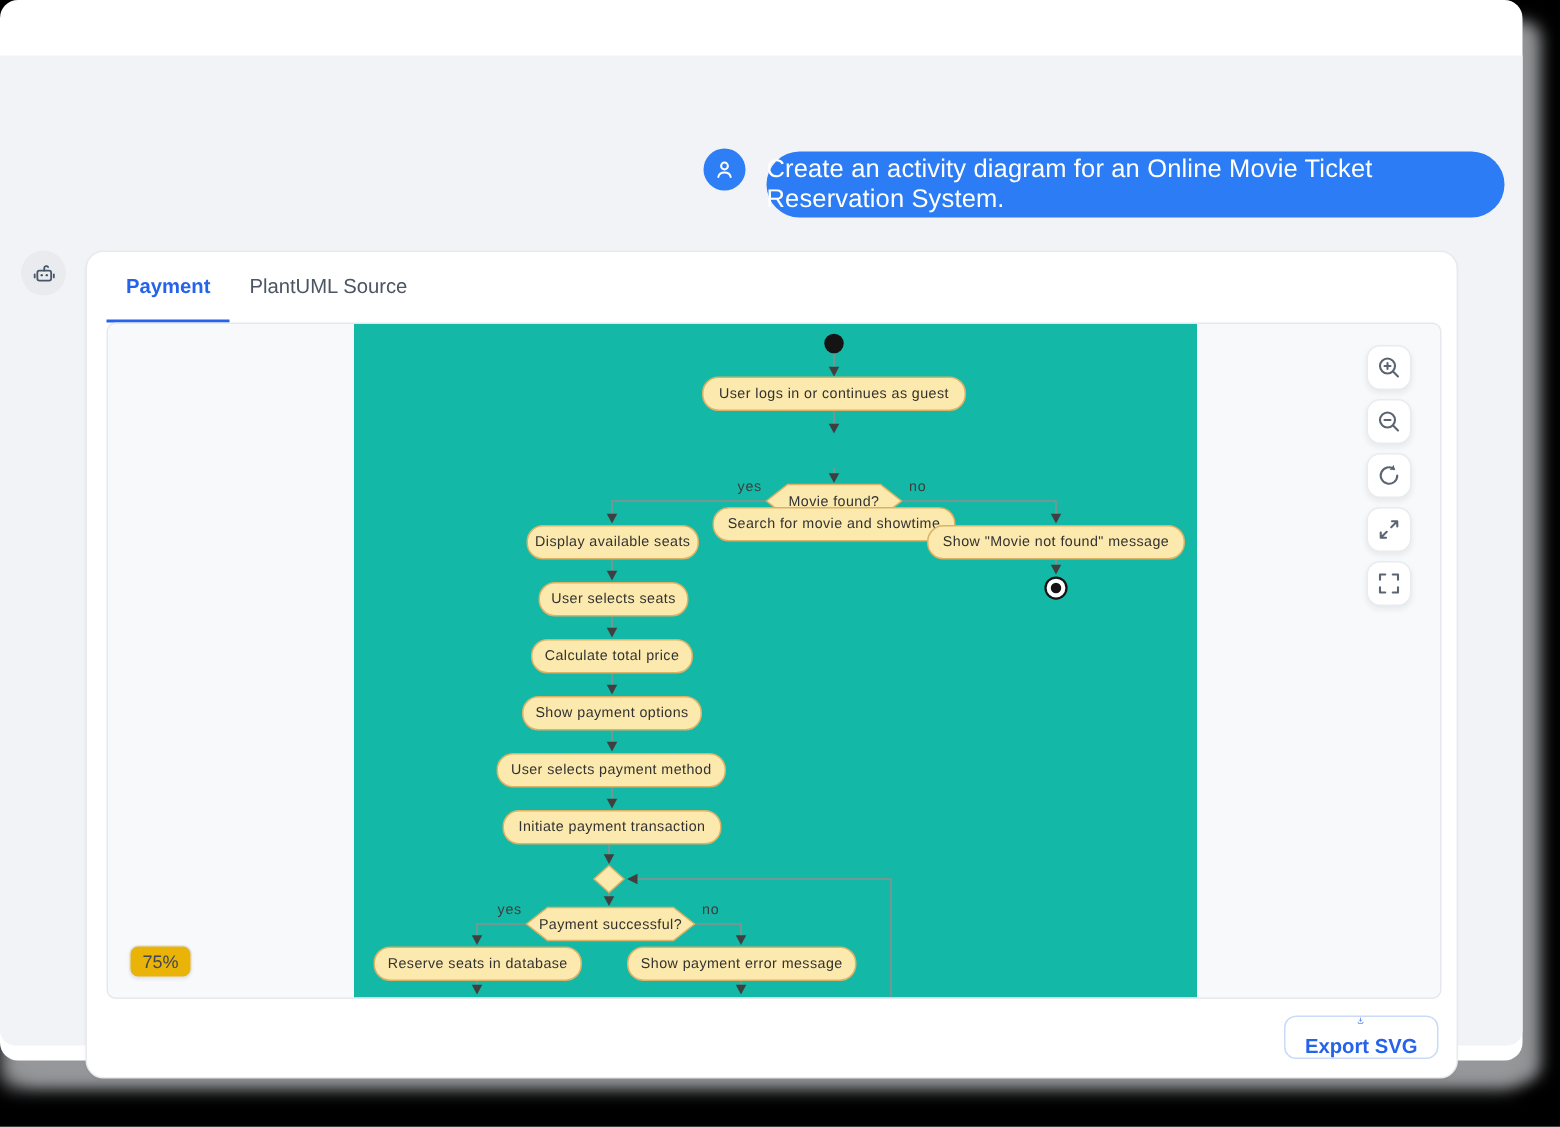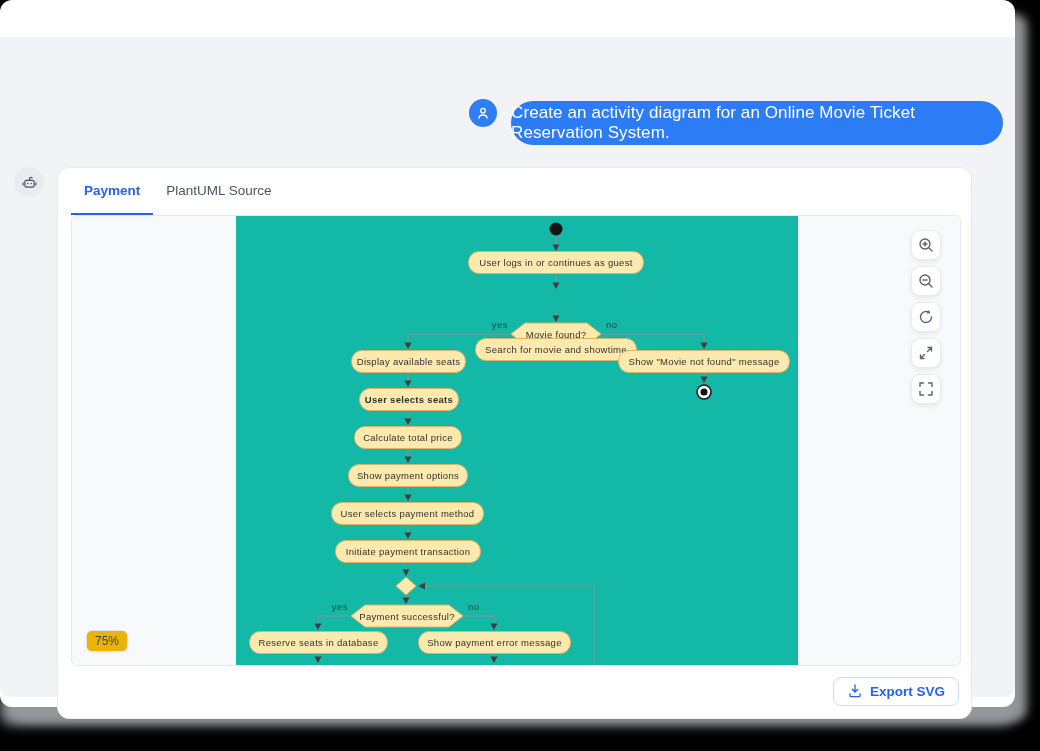--- a/index.html
+++ b/index.html
@@ -58,21 +58,21 @@
 
   .zoom-badge { position:absolute; left:14px; bottom:13px; background:#eab308; border:1px solid #e2e5e9;
                 border-radius:6px; padding:3px 8px; font-size:12px; color:#3f4753;
                 box-shadow:0 1px 2px rgba(16,24,40,.06);text-align:right; }
 
   
   .card-footer { position:absolute; left:0; right:0; bottom:0; height:54px; display:flex;
                  align-items:center; justify-content:flex-end; gap:10px; padding-right:12px; }
   .act-btn { height:29px; display:flex; align-items:center; gap:7px; padding:0 13px;
              background:#fff; border:1px solid #cadbf8; border-radius:8px; color:#2563eb;
-             font-size:13.5px; font-weight:600; cursor:pointer; }
+             font-size:13.5px; font-weight:600; cursor:pointer;flex-direction:column; }
 
   svg { display:block; }
 </style>
 </head>
 <body>
 
 <div class="window">
 
 
   <div class="content">
@@ -153,21 +153,21 @@
             </g>
             <polygon points="289,107 351,107 365,118 351,129 289,129 275,118" fill="#fce9ad" stroke="#dcb267"></polygon>
             <polygon points="129,389 213,389 227,400 213,411 129,411 115,400" fill="#fce9ad" stroke="#dcb267"></polygon>
             <polygon points="170,361 180,370 170,379 160,370" fill="#fce9ad" stroke="#dcb267"></polygon>
           </svg>
 
           <div class="anode" style="left:232px; top:35px; width:176px;">User logs in or continues as guest</div>
           <div class="anode" style="left:239px; top:74px; width:162px;margin-top:48px;">Search for movie and showtime</div>
           <div class="anode" style="left:115px; top:134px; width:115px;">Display available seats</div>
           <div class="anode" style="left:382px; top:134px; width:172px;">Show "Movie not found" message</div>
-          <div class="anode" style="left:123px; top:172px; width:100px;font-weight:bold;">User selects seats</div>
+          <div class="anode" style="left:123px; top:172px; width:100px;">User selects seats</div>
           <div class="anode" style="left:118px; top:210px; width:108px;">Calculate total price</div>
           <div class="anode" style="left:112px; top:248px; width:120px;">Show payment options</div>
           <div class="anode" style="left:95px;  top:286px; width:153px;">User selects payment method</div>
           <div class="anode" style="left:99px;  top:324px; width:146px;">Initiate payment transaction</div>
           <div class="anode" style="left:13px;  top:415px; width:139px;">Reserve seats in database</div>
           <div class="anode" style="left:182px; top:415px; width:153px;">Show payment error message</div>
 
           <div class="hexlabel" style="left:275px; top:107px; width:90px;">Movie found?</div>
           <div class="hexlabel" style="left:115px; top:389px; width:112px;">Payment successful?</div>
 

